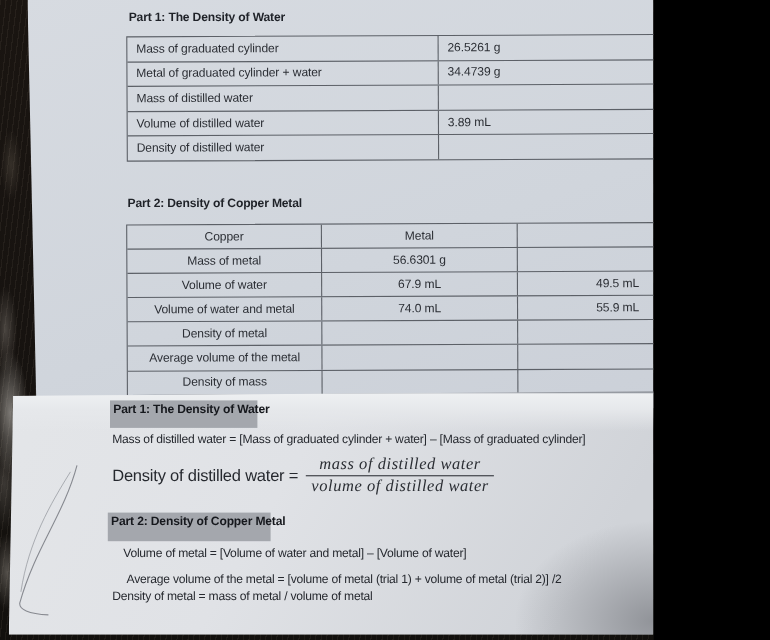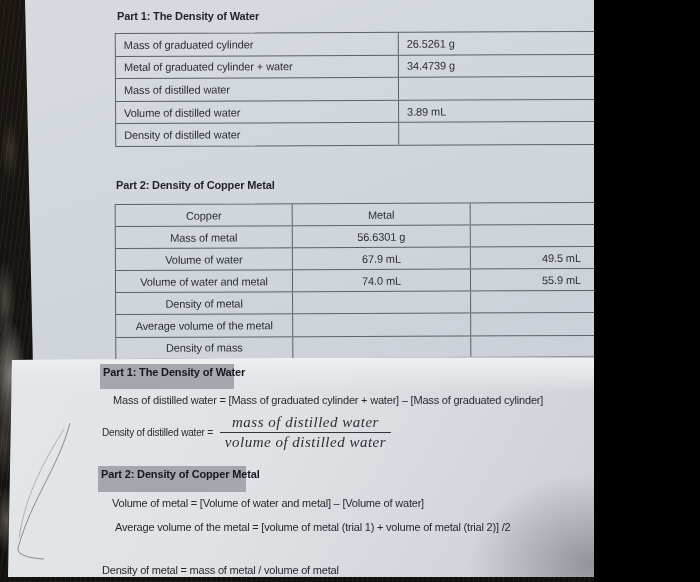--- a/index.html
+++ b/index.html
@@ -56,21 +56,21 @@
     position:absolute;background:#a4a7ad;color:#16181d;
     font-size:11px;font-weight:bold;letter-spacing:-0.15px;white-space:nowrap;
     padding:2px 0 0 3px;box-sizing:border-box;
   }
   .formula{
     position:absolute;font-size:11px;color:#26292f;letter-spacing:-0.2px;white-space:nowrap;
   }
   .density-line{
     position:absolute;display:flex;align-items:center;gap:7px;
   }
-  .density-line .lhs{font-size:10px;color:#26292f;letter-spacing:-0.2px;white-space:nowrap;}
+  .density-line .lhs{font-size:15px;color:#26292f;letter-spacing:-0.2px;white-space:nowrap;}
   .frac{display:inline-flex;flex-direction:column;align-items:center;
     font-family:"Liberation Serif",serif;font-style:italic;font-size:15px;
     color:#2b2e34;letter-spacing:0.5px;white-space:nowrap;}
   .frac .num{padding:0 5px 1px 5px;line-height:17px;}
   .frac .den{border-top:1.5px solid #33363c;padding:1px 5px 0 5px;line-height:17px;}
   .pencil-arc{position:absolute;left:0;top:0;pointer-events:none;}
 </style>
 </head>
 <body>
 
@@ -146,32 +146,32 @@
 
   <div class="formula-sheet">
 
     <svg class="pencil-arc" width="700" height="582" viewBox="0 0 700 582">
       <path d="M 70 423 C 58 468, 32 498, 18 548 C 17 554, 26 558, 44 559" fill="none" stroke="#70737a" stroke-width="1" opacity="0.8"></path>
       <path d="M 64 429 C 46 458, 26 492, 19 538" fill="none" stroke="#7d8087" stroke-width="0.8" opacity="0.65"></path>
     </svg>
 
     <div class="hl" style="left:100px;top:364px;width:134px;height:25px;">Part 1: The Density of Water</div>
 
-    <div class="formula" style="left:113px;top:394px;">Mass of distilled water = [Mass of graduated cylinder + water] – [Mass of graduated cylinder]</div>
+    <div class="formula" style="left:102px;top:394px;">Mass of distilled water = [Mass of graduated cylinder + water] – [Mass of graduated cylinder]</div>
 
     <div class="density-line" style="left:102px;top:414px;">
       <span class="lhs">Density of distilled water =</span>
       <span class="frac">
         <span class="num">mass of distilled water</span>
         <span class="den">volume of distilled water</span>
       </span>
     </div>
 
     <div class="hl" style="left:98px;top:466px;width:148px;height:26px;">Part 2: Density of Copper Metal</div>
 
     <div class="formula" style="left:100px;top:497px;margin-left:12px;">Volume of metal = [Volume of water and metal] – [Volume of water]</div>
 
     <div class="formula" style="left:115px;top:521px;">Average volume of the metal = [volume of metal (trial 1) + volume of metal (trial 2)] /2</div>
 
-    <div class="formula" style="left:102px;top:564px;text-align:right;">Density of metal = mass of metal / volume of metal</div>
+    <div class="formula" style="left:102px;top:536px;text-align:right;">Density of metal = mass of metal / volume of metal</div>
   </div>
 
 </div>
 
 </body></html>

